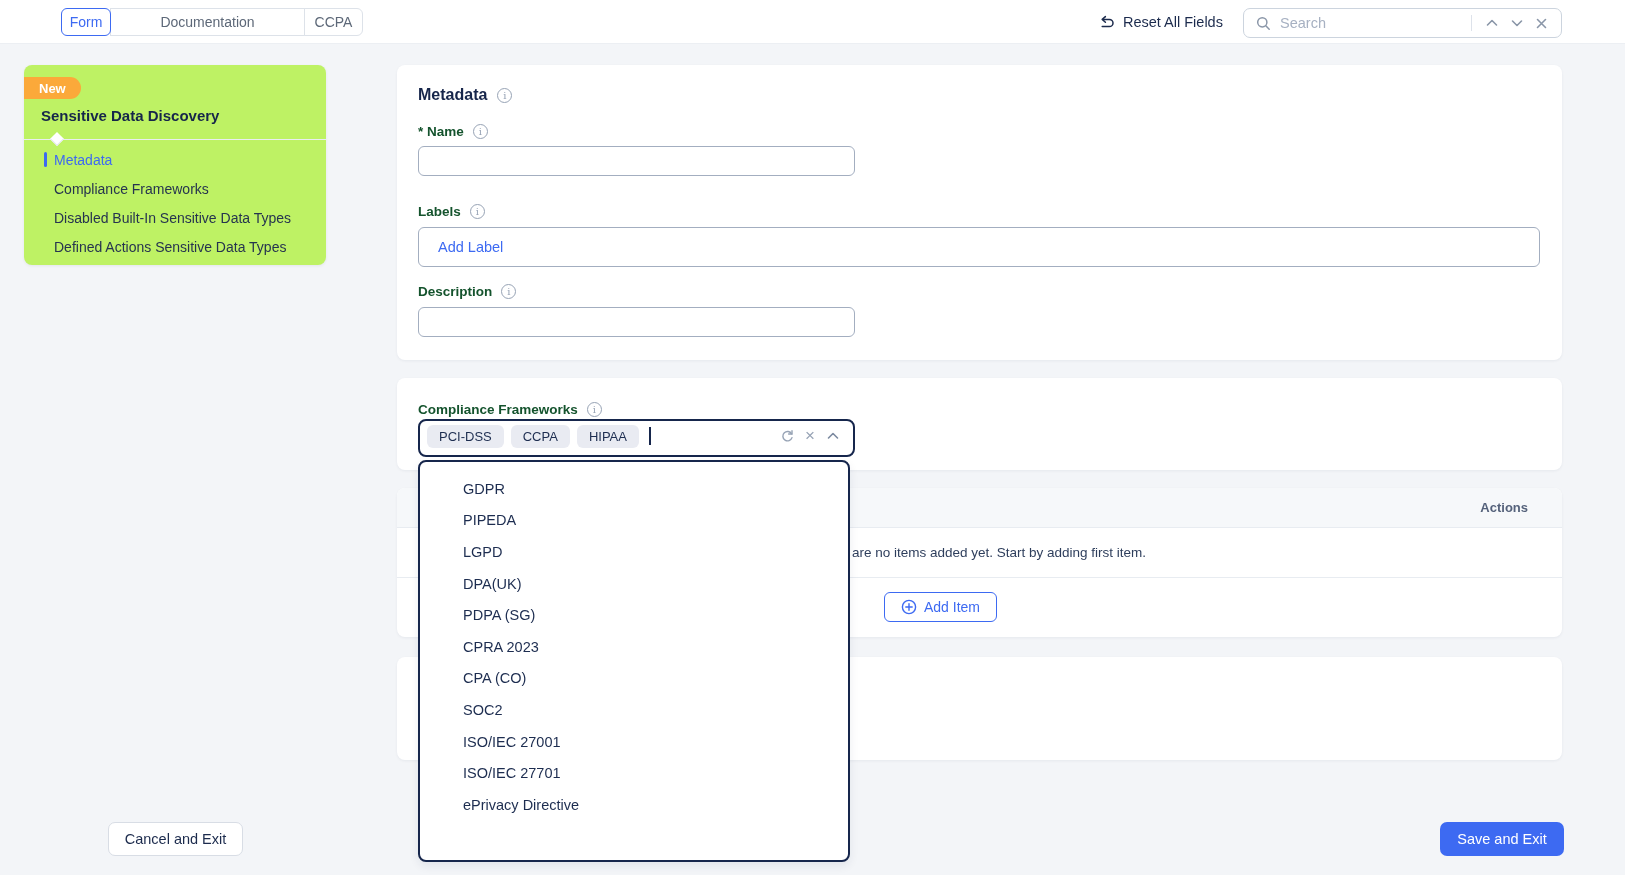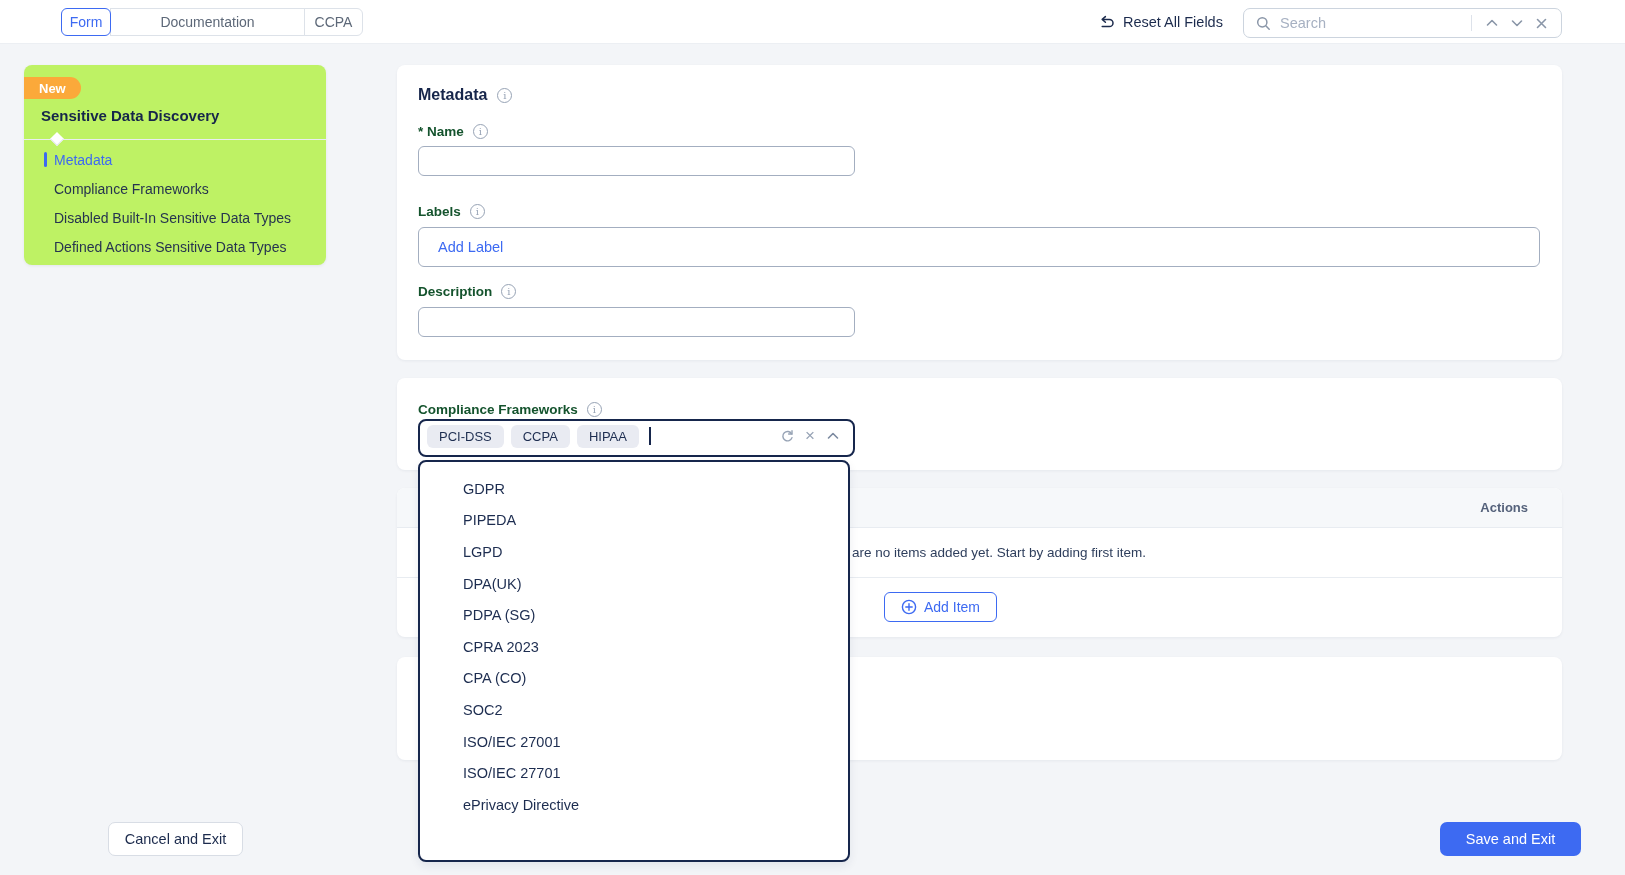--- a/index.html
+++ b/index.html
@@ -85,21 +85,21 @@
     padding-right:34px; font-size:13px; font-weight:bold; color:#55627b; }
   .t-empty { height:50px; border-bottom:1px solid #e8ecf1; display:flex;
     align-items:center; justify-content:center; font-size:13.5px; color:#2e3e5c; }
   .add-item { position:absolute; left:487px; top:104px; width:113px; height:30px;
     background:#fff; border:1px solid #3d6af2; border-radius:6px; color:#3d6af2;
     font-size:14px; display:flex; align-items:center; justify-content:center; gap:7px; cursor:pointer; }
   
   .btn-cancel { position:absolute; left:108px; top:822px; width:135px; height:34px;
     background:#fff; border:1px solid #d8dde5; border-radius:7px; color:#1c2b4d;
     font-size:14.5px; display:flex; align-items:center; justify-content:center; cursor:pointer; }
-  .btn-save { position:absolute; left:1440px; top:822px; width:141px; height:34px;
+  .btn-save { position:absolute; left:1440px; top:822px; width:124px; height:34px;
     background:#3d6af2; border:none; border-radius:7px; color:#fff;
     font-size:14.5px; display:flex; align-items:center; justify-content:center; cursor:pointer; }
   svg { display:block; }
 </style>
 </head>
 <body>
 
 <div id="app">
 
   <div class="topbar">

